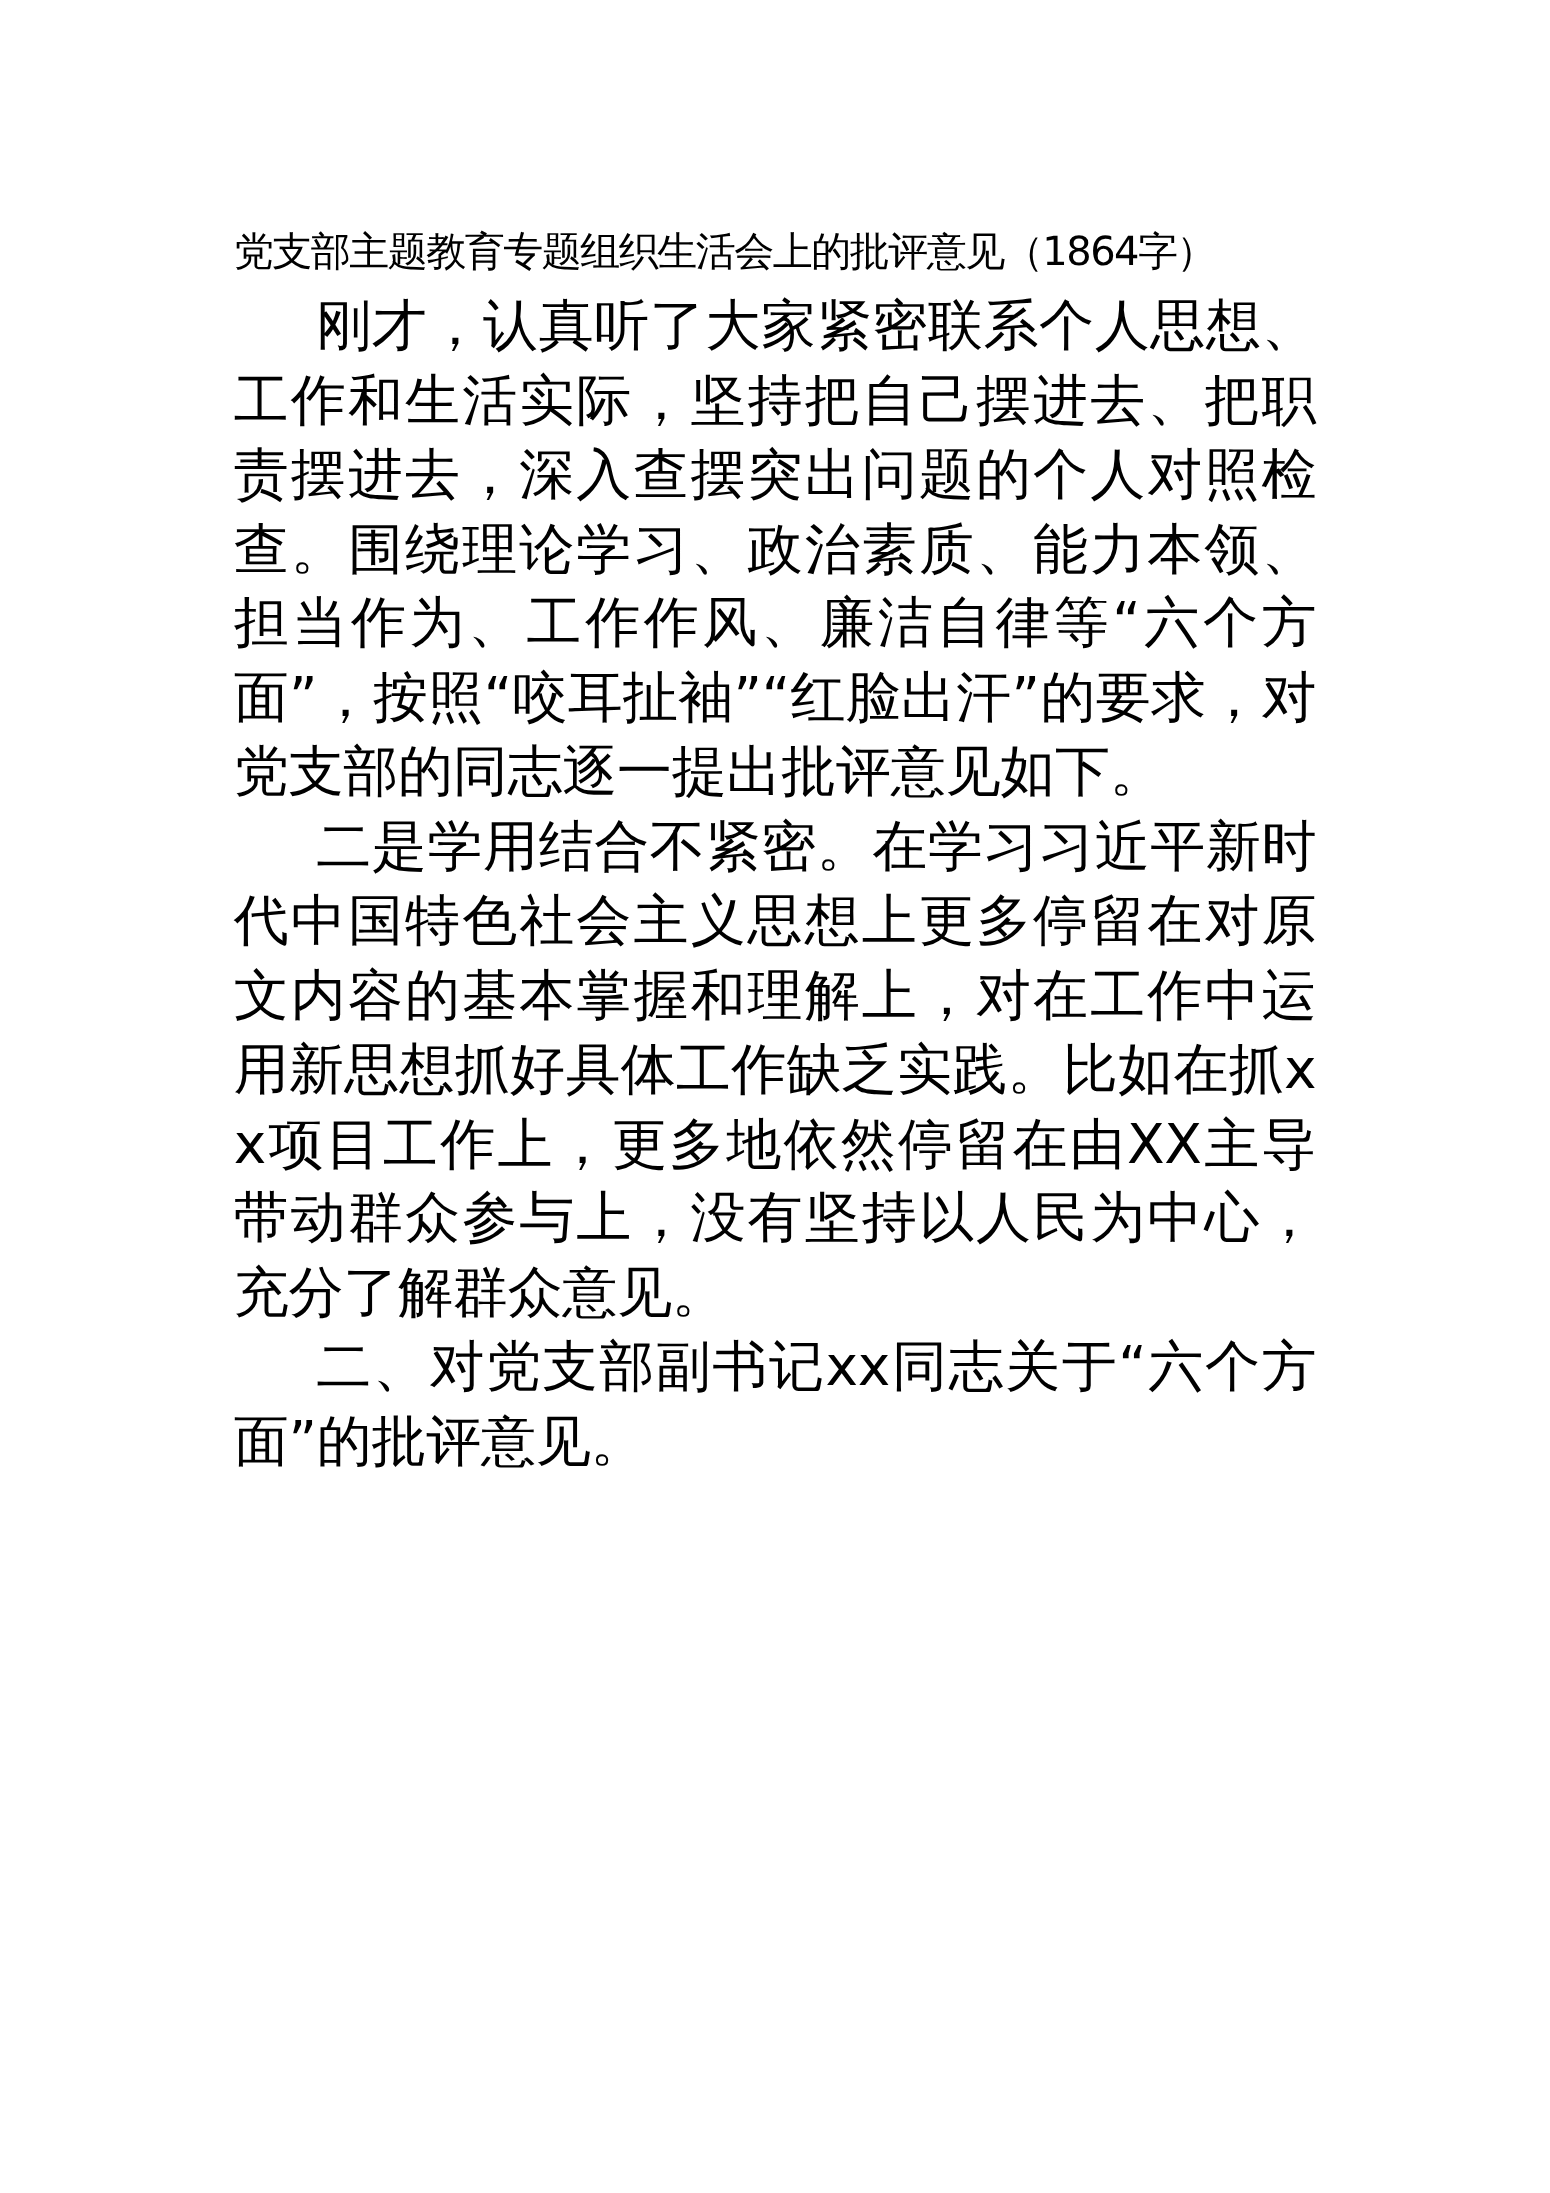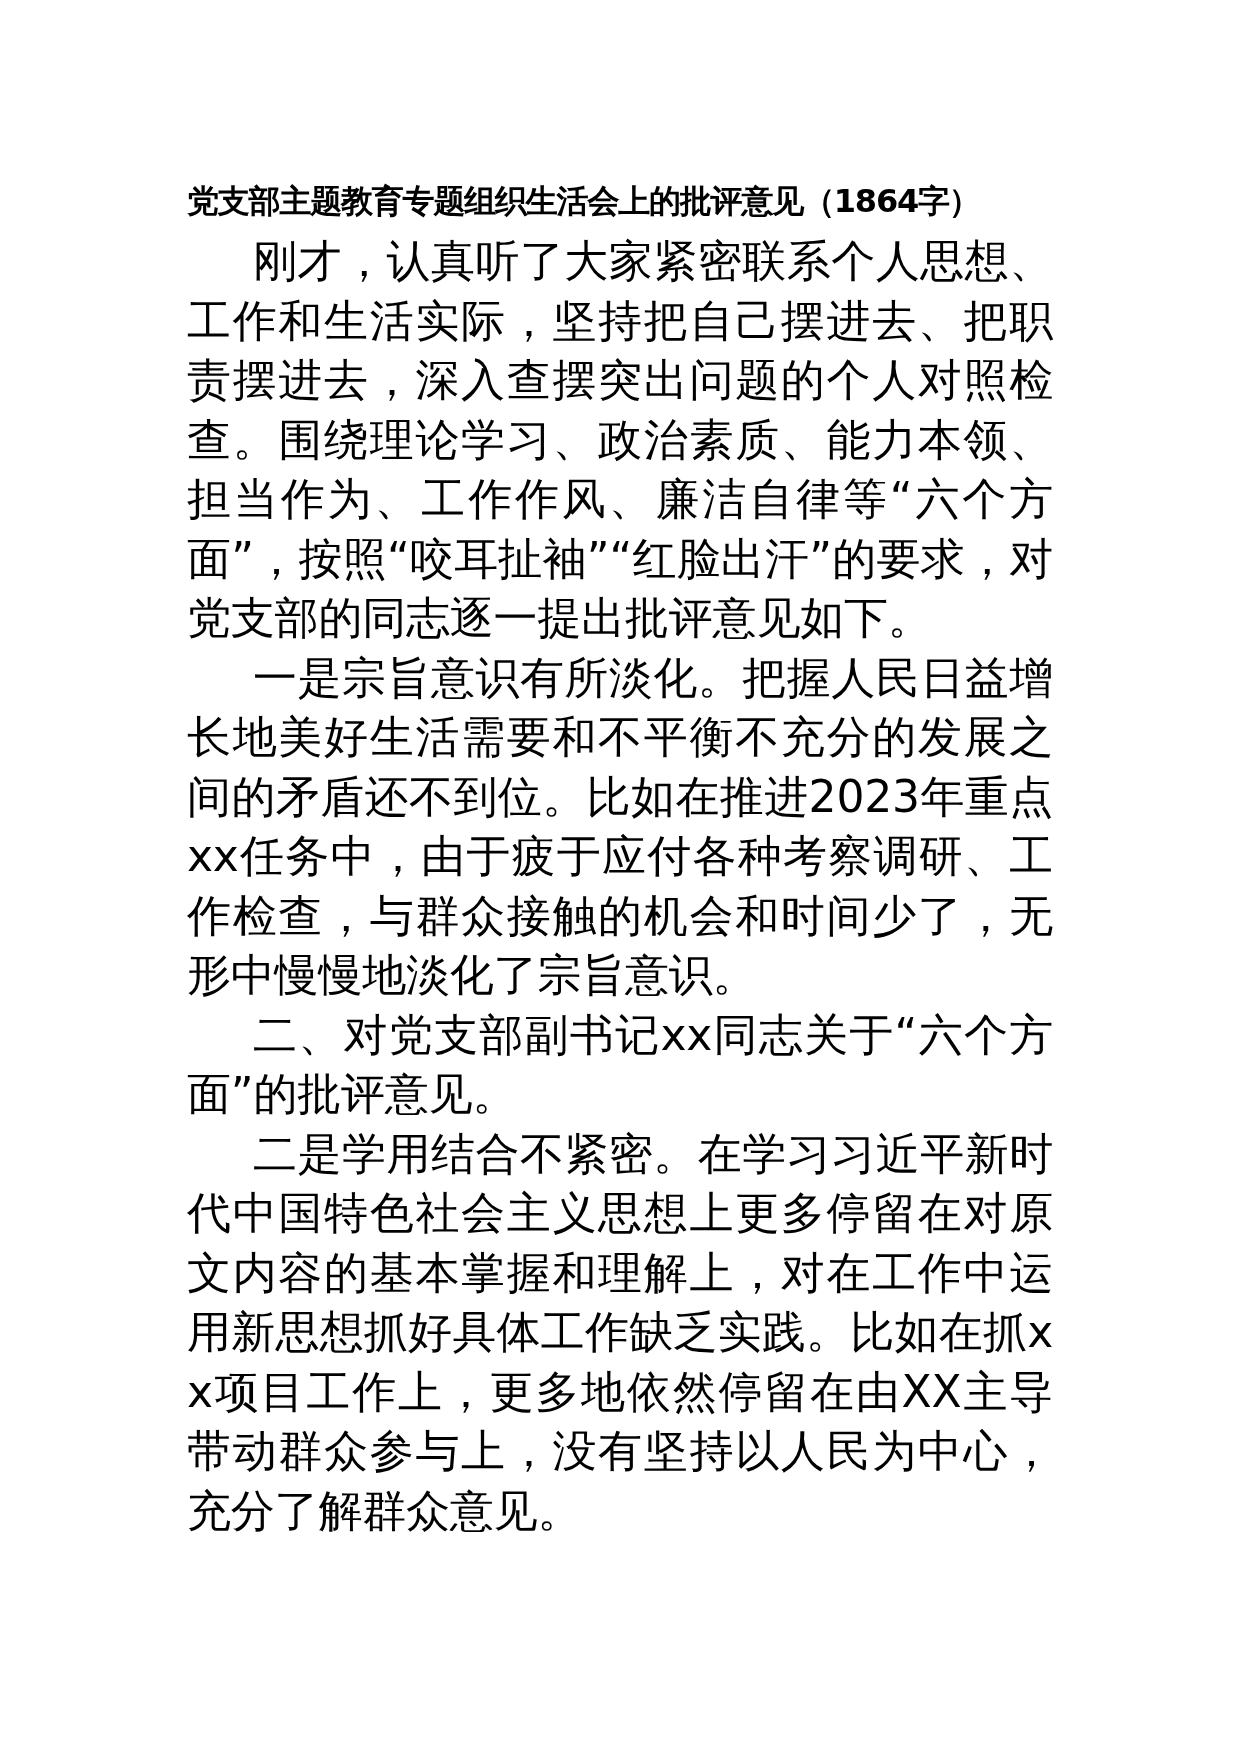--- a/index.html
+++ b/index.html
@@ -18,37 +18,36 @@
     .page {
       position: absolute;
       left: 187px;
       top: 172px;
       width: 866px;
     }
     .title {
       font-size: 32px;
       line-height: 59px;
       margin: 0;
-      font-weight: bold;
+      font-weight: normal;
       white-space: nowrap;
       letter-spacing: -1.2px;
     }
     .para {
       font-size: 44px;
       line-height: 59.5px;
       margin: 0;
       text-indent: 66px;
       text-align: justify;
       text-align-last: left;
       letter-spacing: -0.2px;
       word-break: break-all;
     }
   </style>
 </head>
 <body>
 
 <div class="page">
   <p class="title">党支部主题教育专题组织生活会上的批评意见（1864字）</p>
   <p class="para">刚才，认真听了大家紧密联系个人思想、工作和生活实际，坚持把自己摆进去、把职责摆进去，深入查摆突出问题的个人对照检查。围绕理论学习、政治素质、能力本领、担当作为、工作作风、廉洁自律等“六个方面”，按照“咬耳扯袖”“红脸出汗”的要求，对党支部的同志逐一提出批评意见如下。</p>
-  <p class="para">一是宗旨意识有所淡化。把握人民日益增长地美好生活需要和不平衡不充分的发展之间的矛盾还不到位。比如在推进2023年重点xx任务中，由于疲于应付各种考察调研、工作检查，与群众接触的机会和时间少了，无形中慢慢地淡化了宗旨意识。</p>
+  <p class="para">二是学用结合不紧密。在学习习近平新时代中国特色社会主义思想上更多停留在对原文内容的基本掌握和理解上，对在工作中运用新思想抓好具体工作缺乏实践。比如在抓xx项目工作上，更多地依然停留在由XX主导带动群众参与上，没有坚持以人民为中心，充分了解群众意见。</p>
   <p class="para">二、对党支部副书记xx同志关于“六个方面”的批评意见。</p>
-  <p class="para">二是学用结合不紧密。在学习习近平新时代中国特色社会主义思想上更多停留在对原文内容的基本掌握和理解上，对在工作中运用新思想抓好具体工作缺乏实践。比如在抓xx项目工作上，更多地依然停留在由XX主导带动群众参与上，没有坚持以人民为中心，充分了解群众意见。</p>
 </div>
 
 </body></html>

